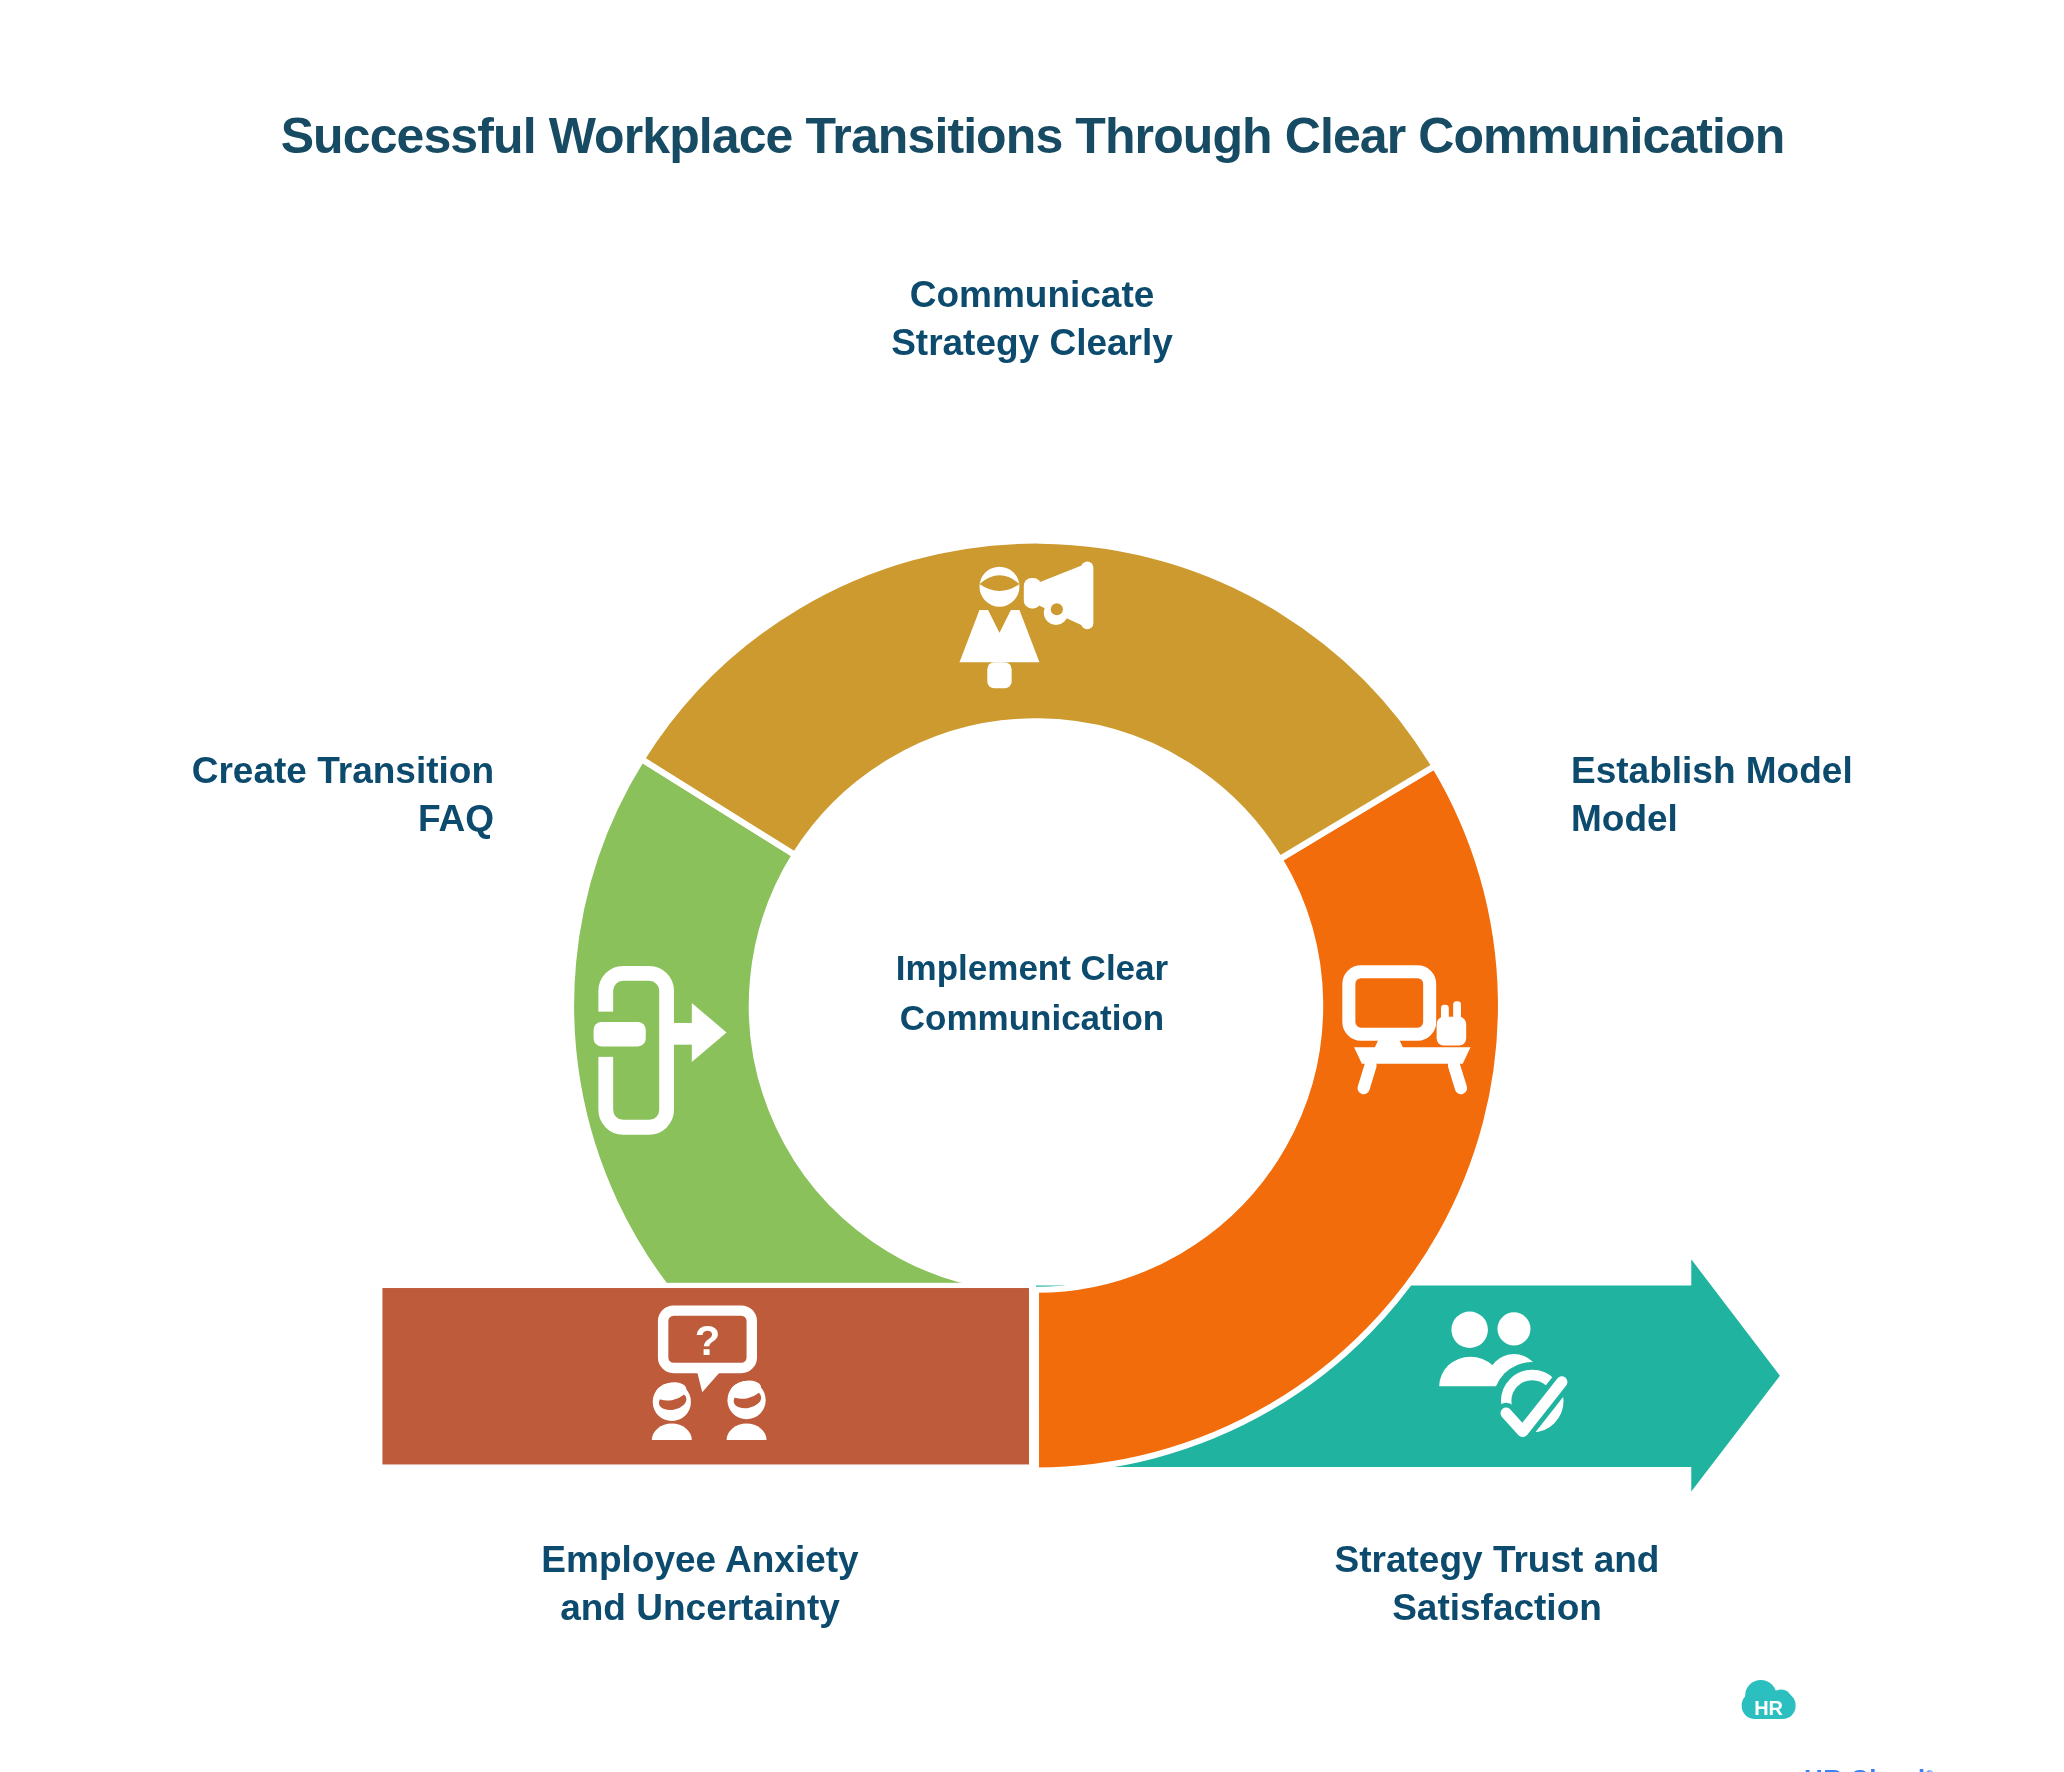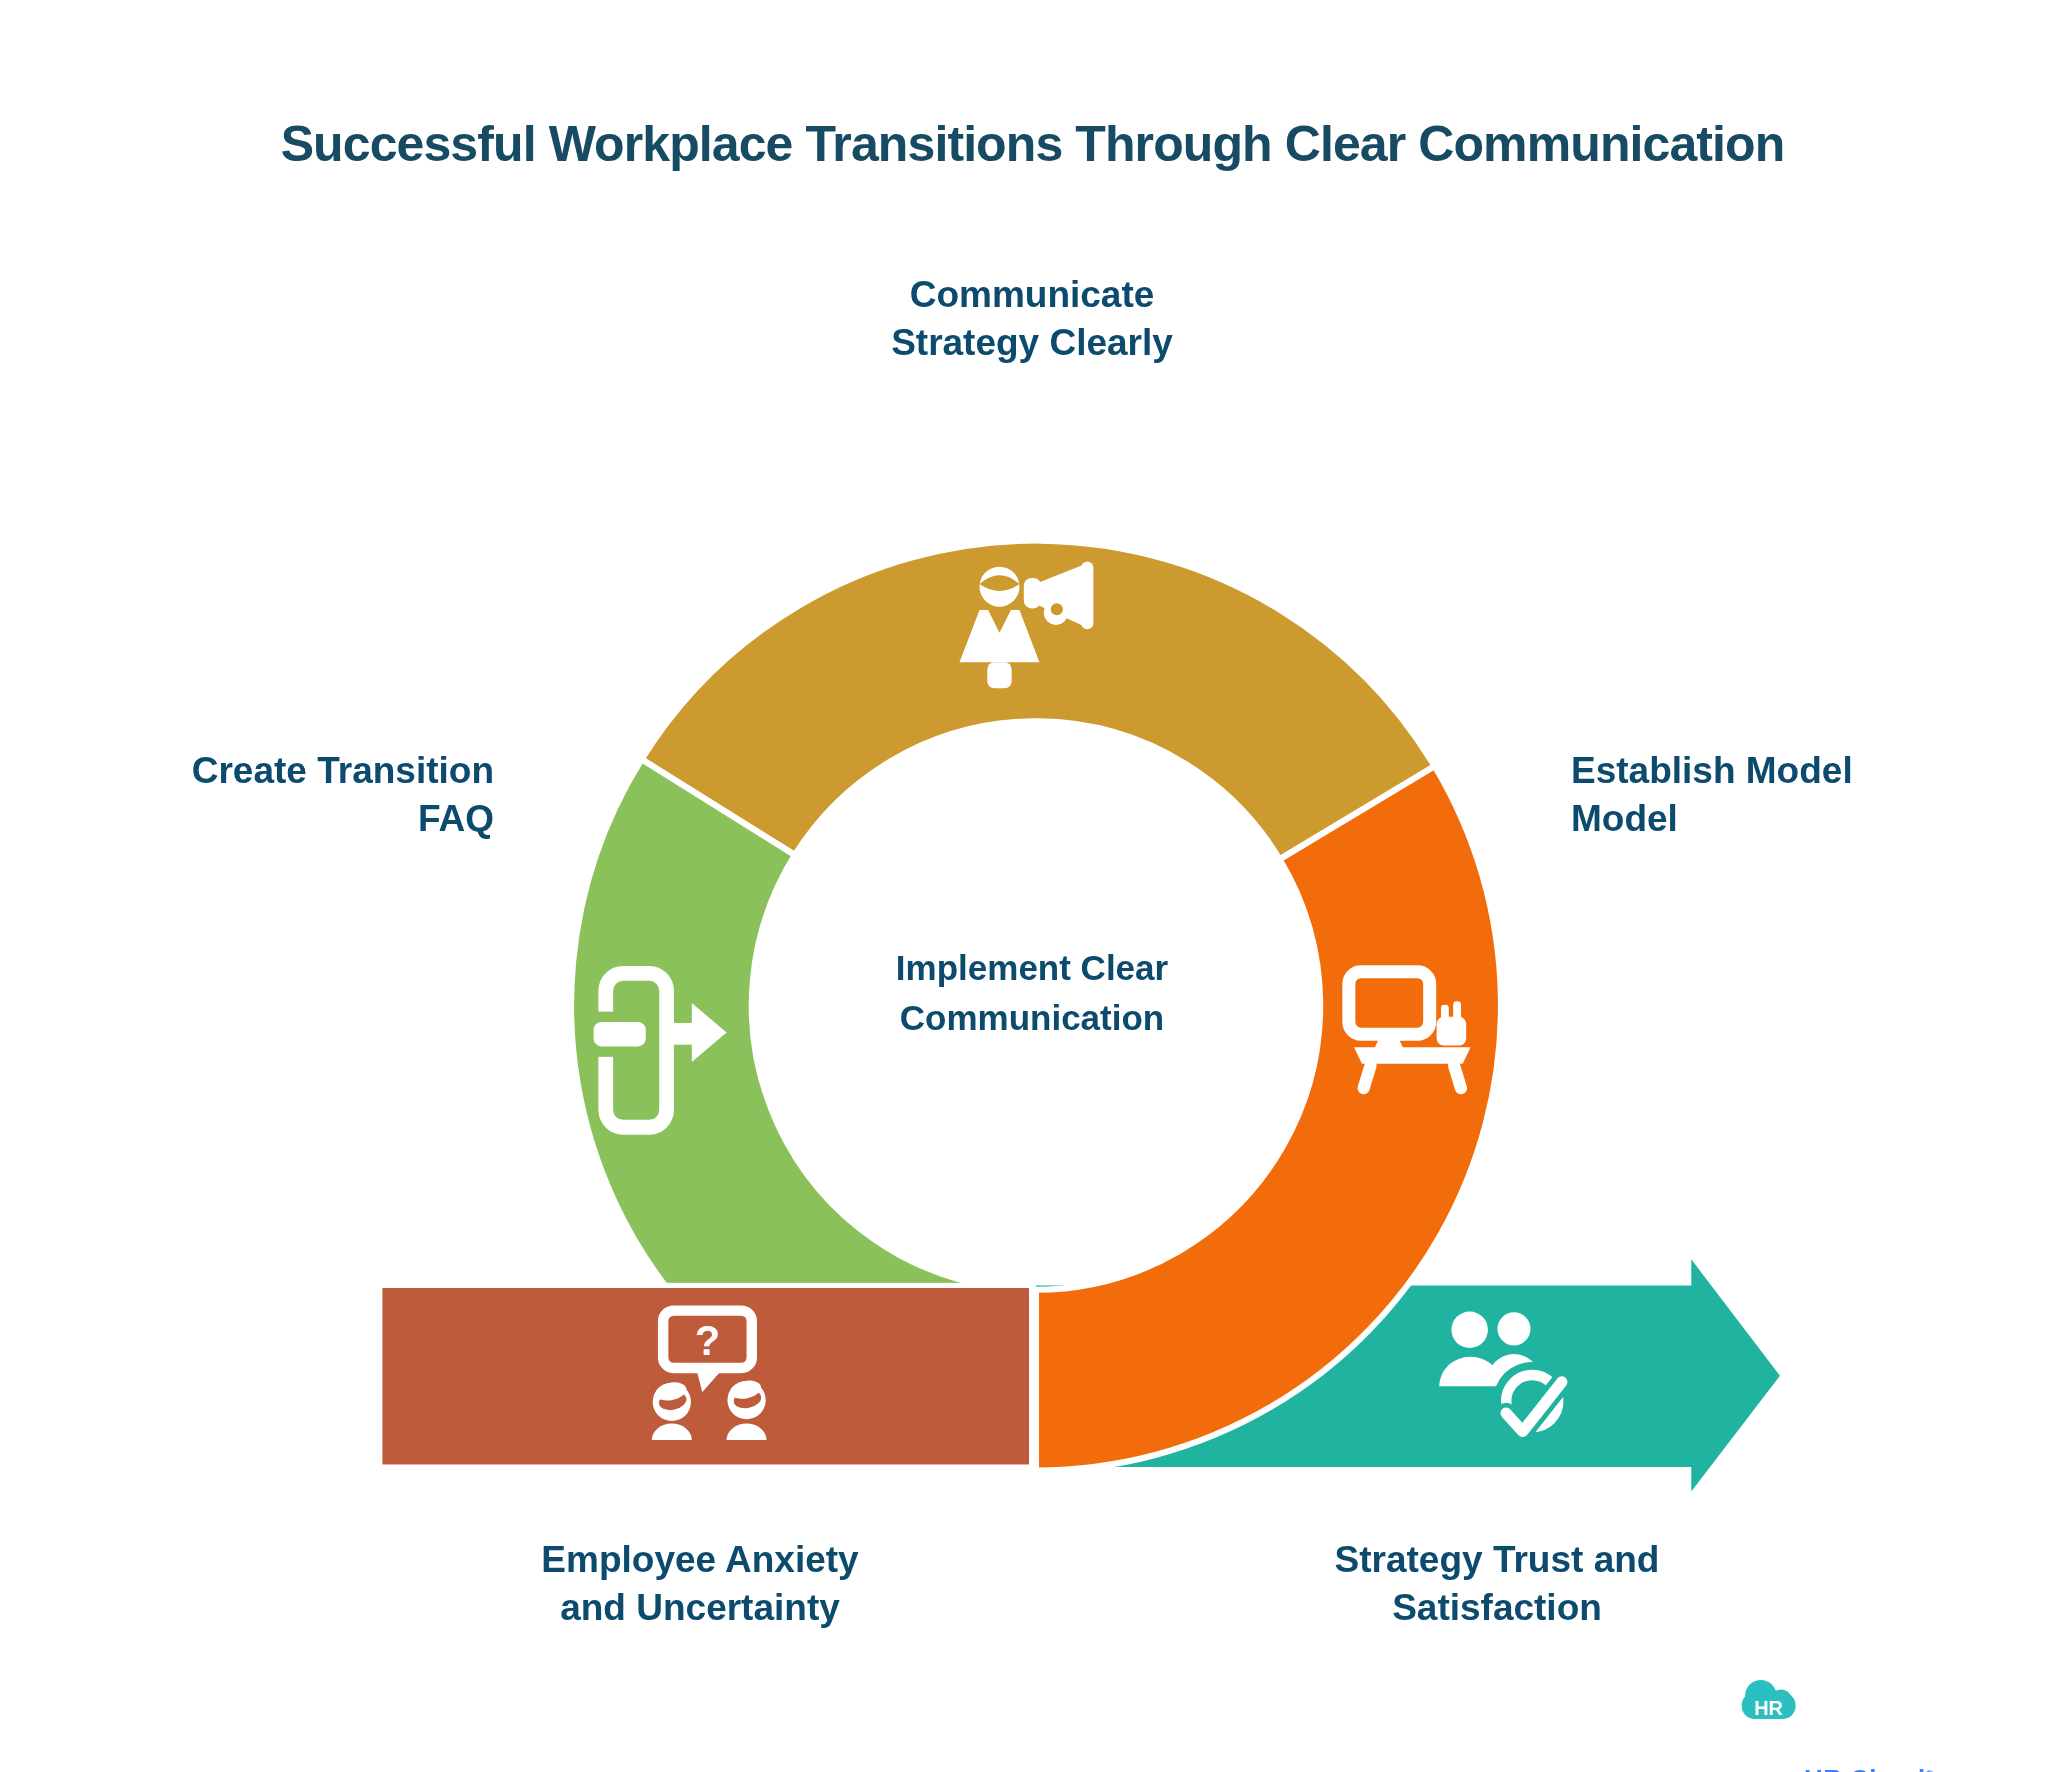--- a/index.html
+++ b/index.html
@@ -1,20 +1,20 @@
 <!DOCTYPE html>
 <html style="font-size:14px"><head>
 <meta charset="utf-8">
 <style>
   html,body{margin:0;padding:0;background:#ffffff;}
   body{width:2065px;height:1773px;font-family:"Liberation Sans",sans-serif;}
   .canvas{position:relative;width:2065px;height:1773px;background:#ffffff;overflow:hidden;}
   svg.layer{position:absolute;left:0;top:0;width:2065px;height:1773px;}
   svg text{font-family:"Liberation Sans",sans-serif;}
-  .title{position:absolute;top:116px;left:0;width:100%;text-align:center;
+  .title{position:absolute;top:108px;left:0;width:100%;text-align:center;
          font-size:50px;line-height:57px;font-weight:700;color:#174B63;letter-spacing:-0.9px;}
   .label{position:absolute;font-weight:700;color:#0c4a6e;font-size:37px;line-height:48px;white-space:pre-line;}
   .label.centered{transform:translateX(-50%);text-align:center;}
   .label-top{left:1032px;top:271px;}
   .label-left{right:1571px;top:747px;text-align:right;}
   .label-right{left:1571px;top:747px;text-align:left;}
   .label-bottom-left{left:700px;top:1536px;}
   .label-bottom-right{left:1497px;top:1536px;}
   .label-center{left:1032px;top:943px;font-size:35px;line-height:50px;}
   .logo-text{position:absolute;left:1804px;top:1764px;font-size:26px;font-weight:700;

